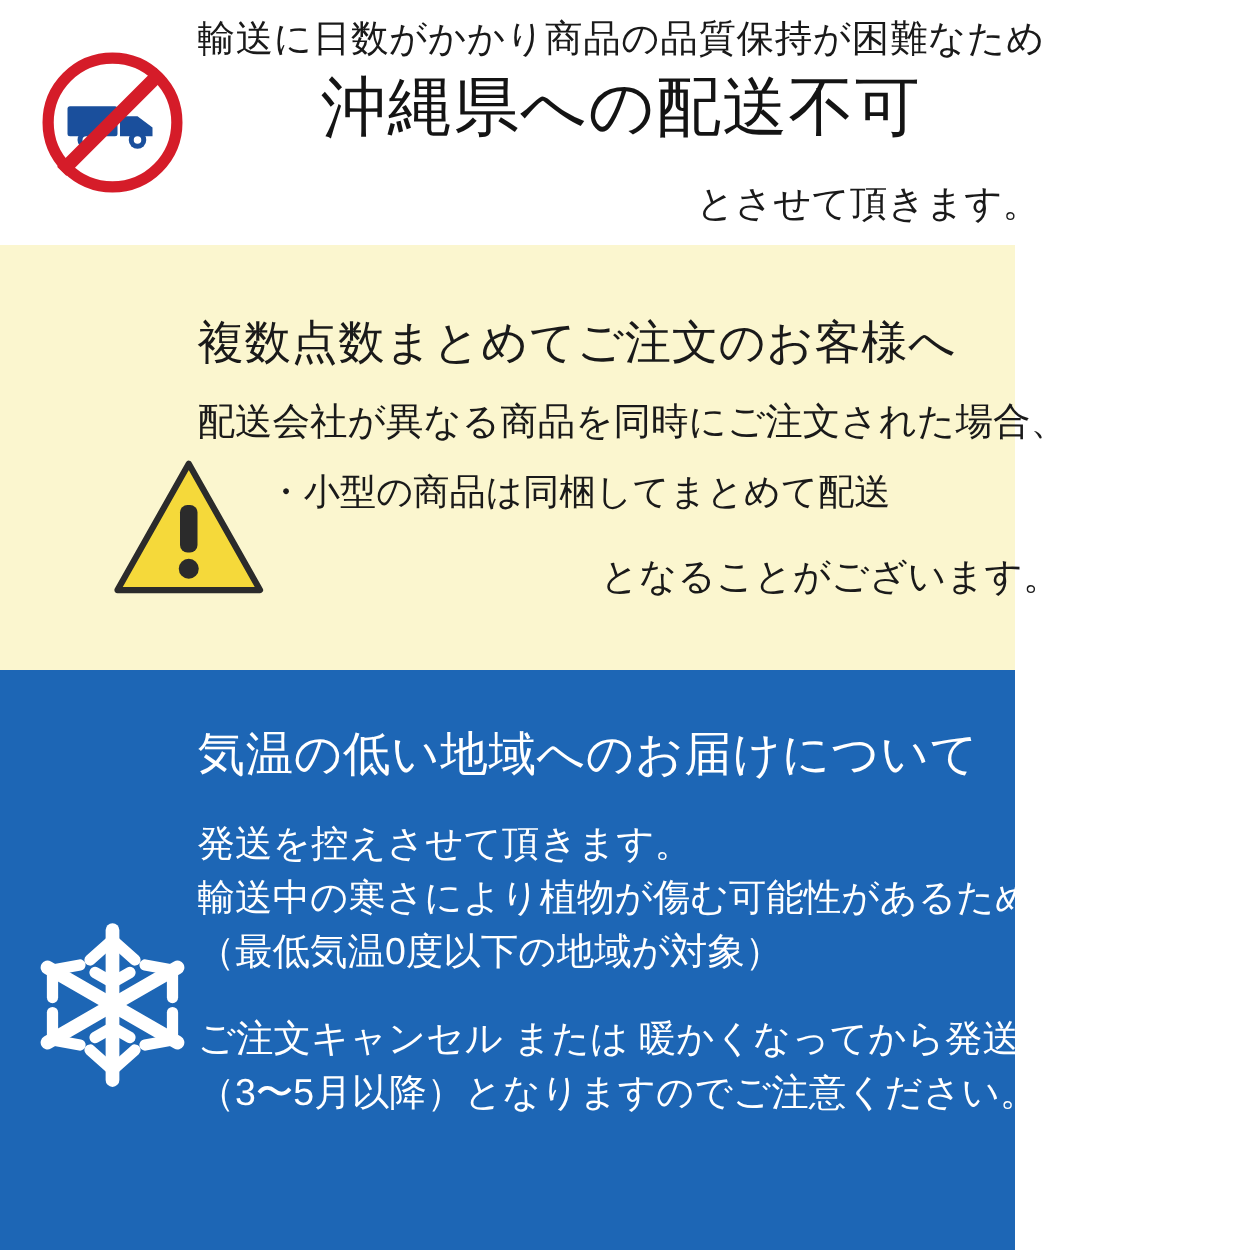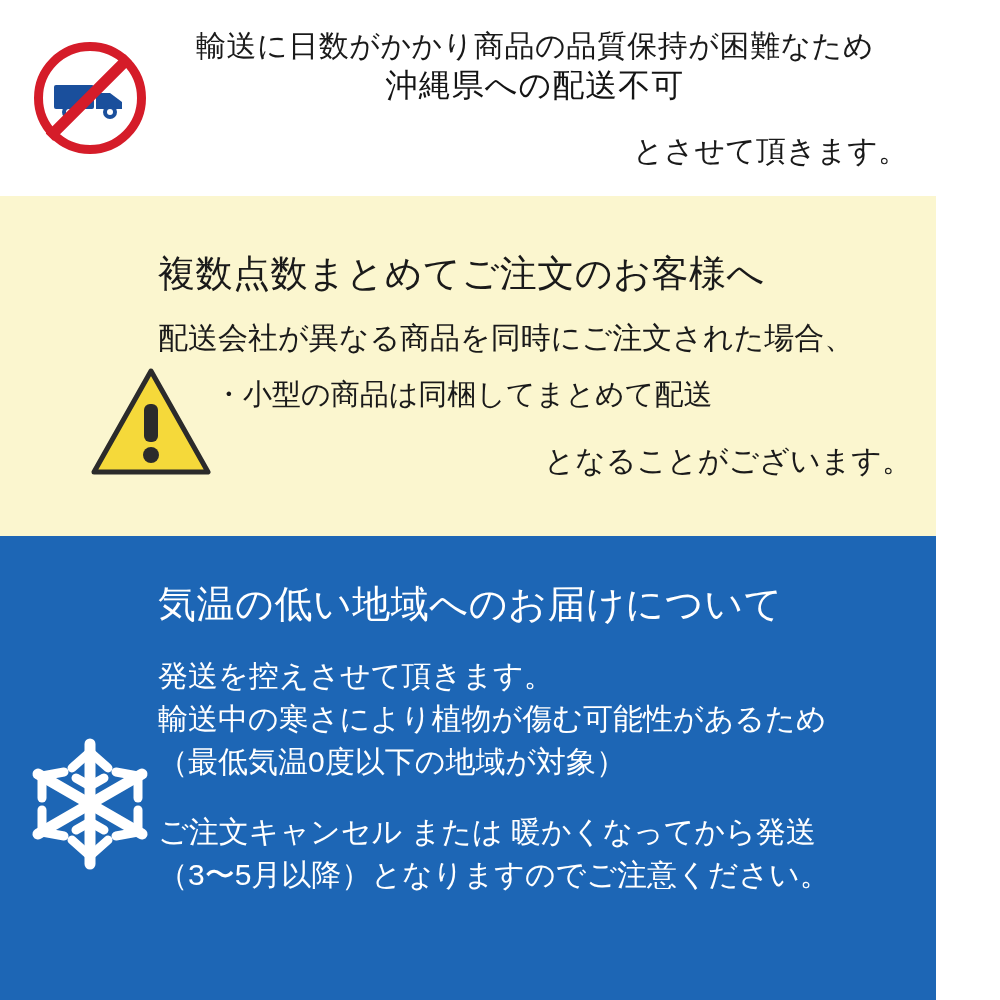--- a/index.html
+++ b/index.html
@@ -7,21 +7,21 @@
     padding: 0;
   }
   body {
     width: 1000px;
     height: 1000px;
     font-family: "Liberation Sans", "DejaVu Sans", sans-serif;
     background: #ffffff;
     overflow: hidden;
   }
   .page {
-    width: 936px;
+    width: 812px;
     height: 1000px;
     position: relative;
     display: flex;
     flex-direction: column;
   }
 
   
   .sec-okinawa {
     height: 196px;
     background: #ffffff;
@@ -47,21 +47,21 @@
   }
   .line-top {
     font-size: 30px;
     color: #1a1a1a;
     letter-spacing: 0.5px;
     text-align: center;
     line-height: 1.25;
     white-space: nowrap;
   }
   .line-main {
-    font-size: 32px;
+    font-size: 52px;
     color: #141414;
     text-align: center;
     line-height: 1.35;
     letter-spacing: 1px;
     white-space: nowrap;
   }
   .line-tail {
     font-size: 30px;
     color: #1a1a1a;
     text-align: right;

